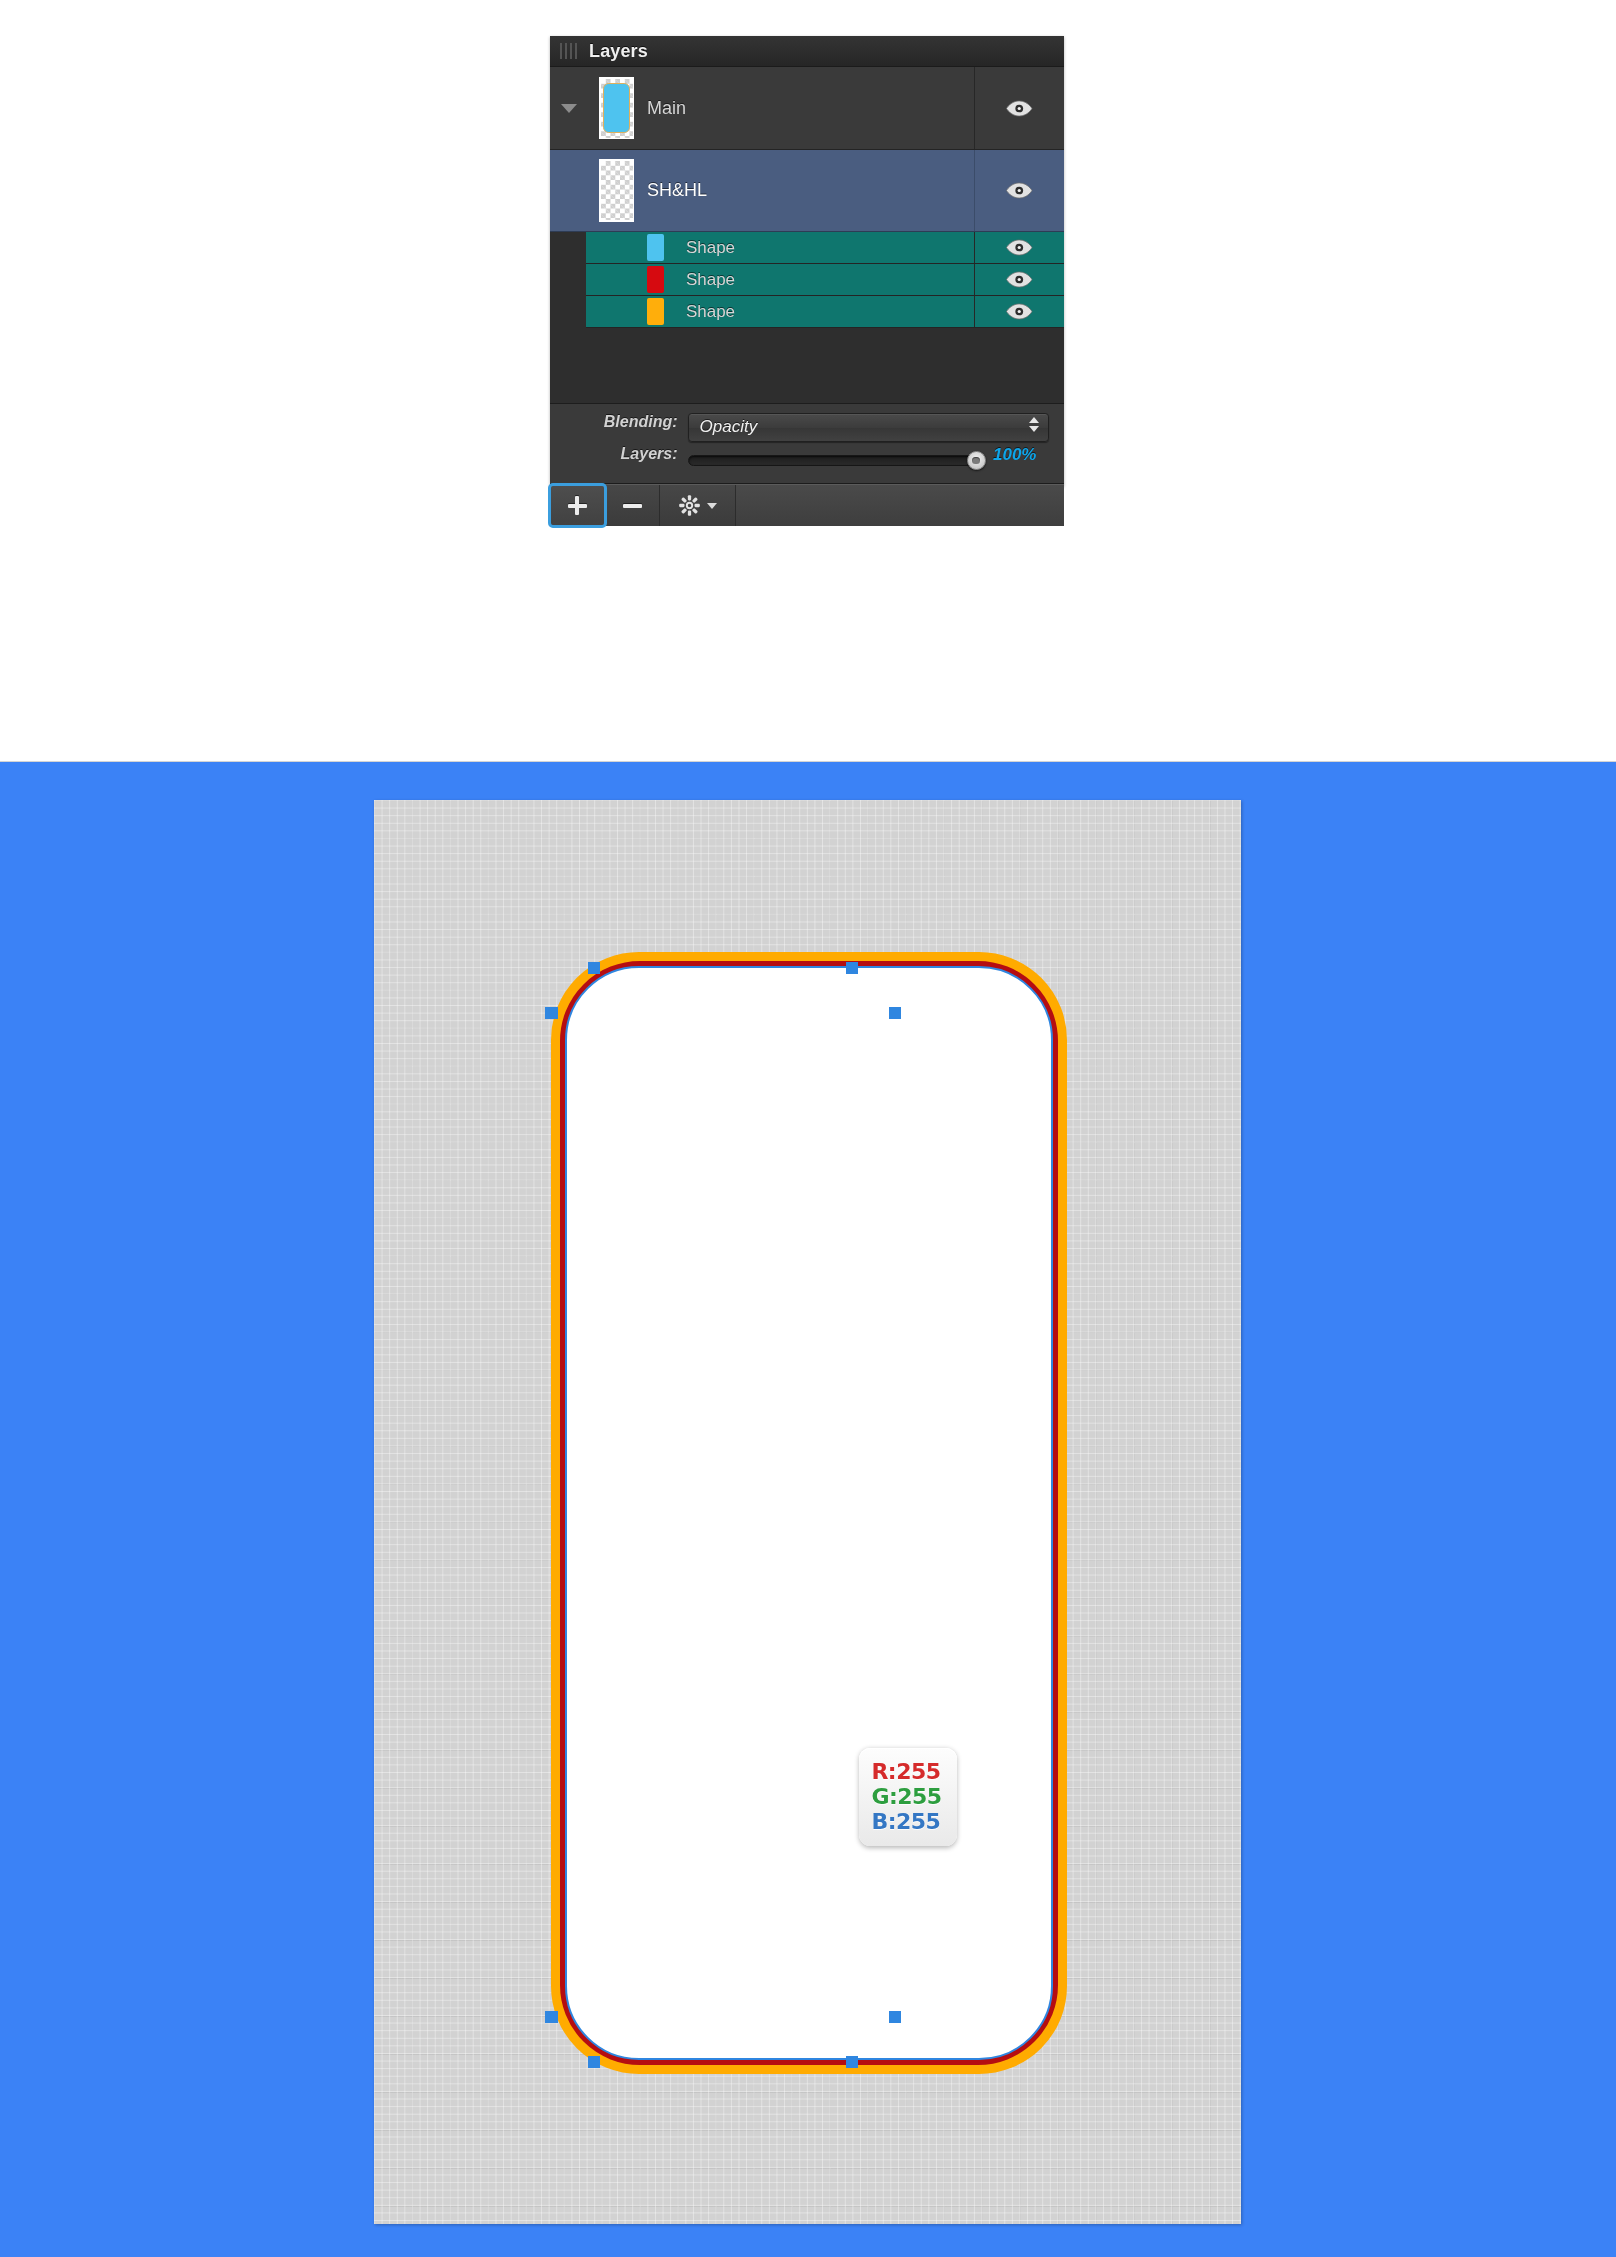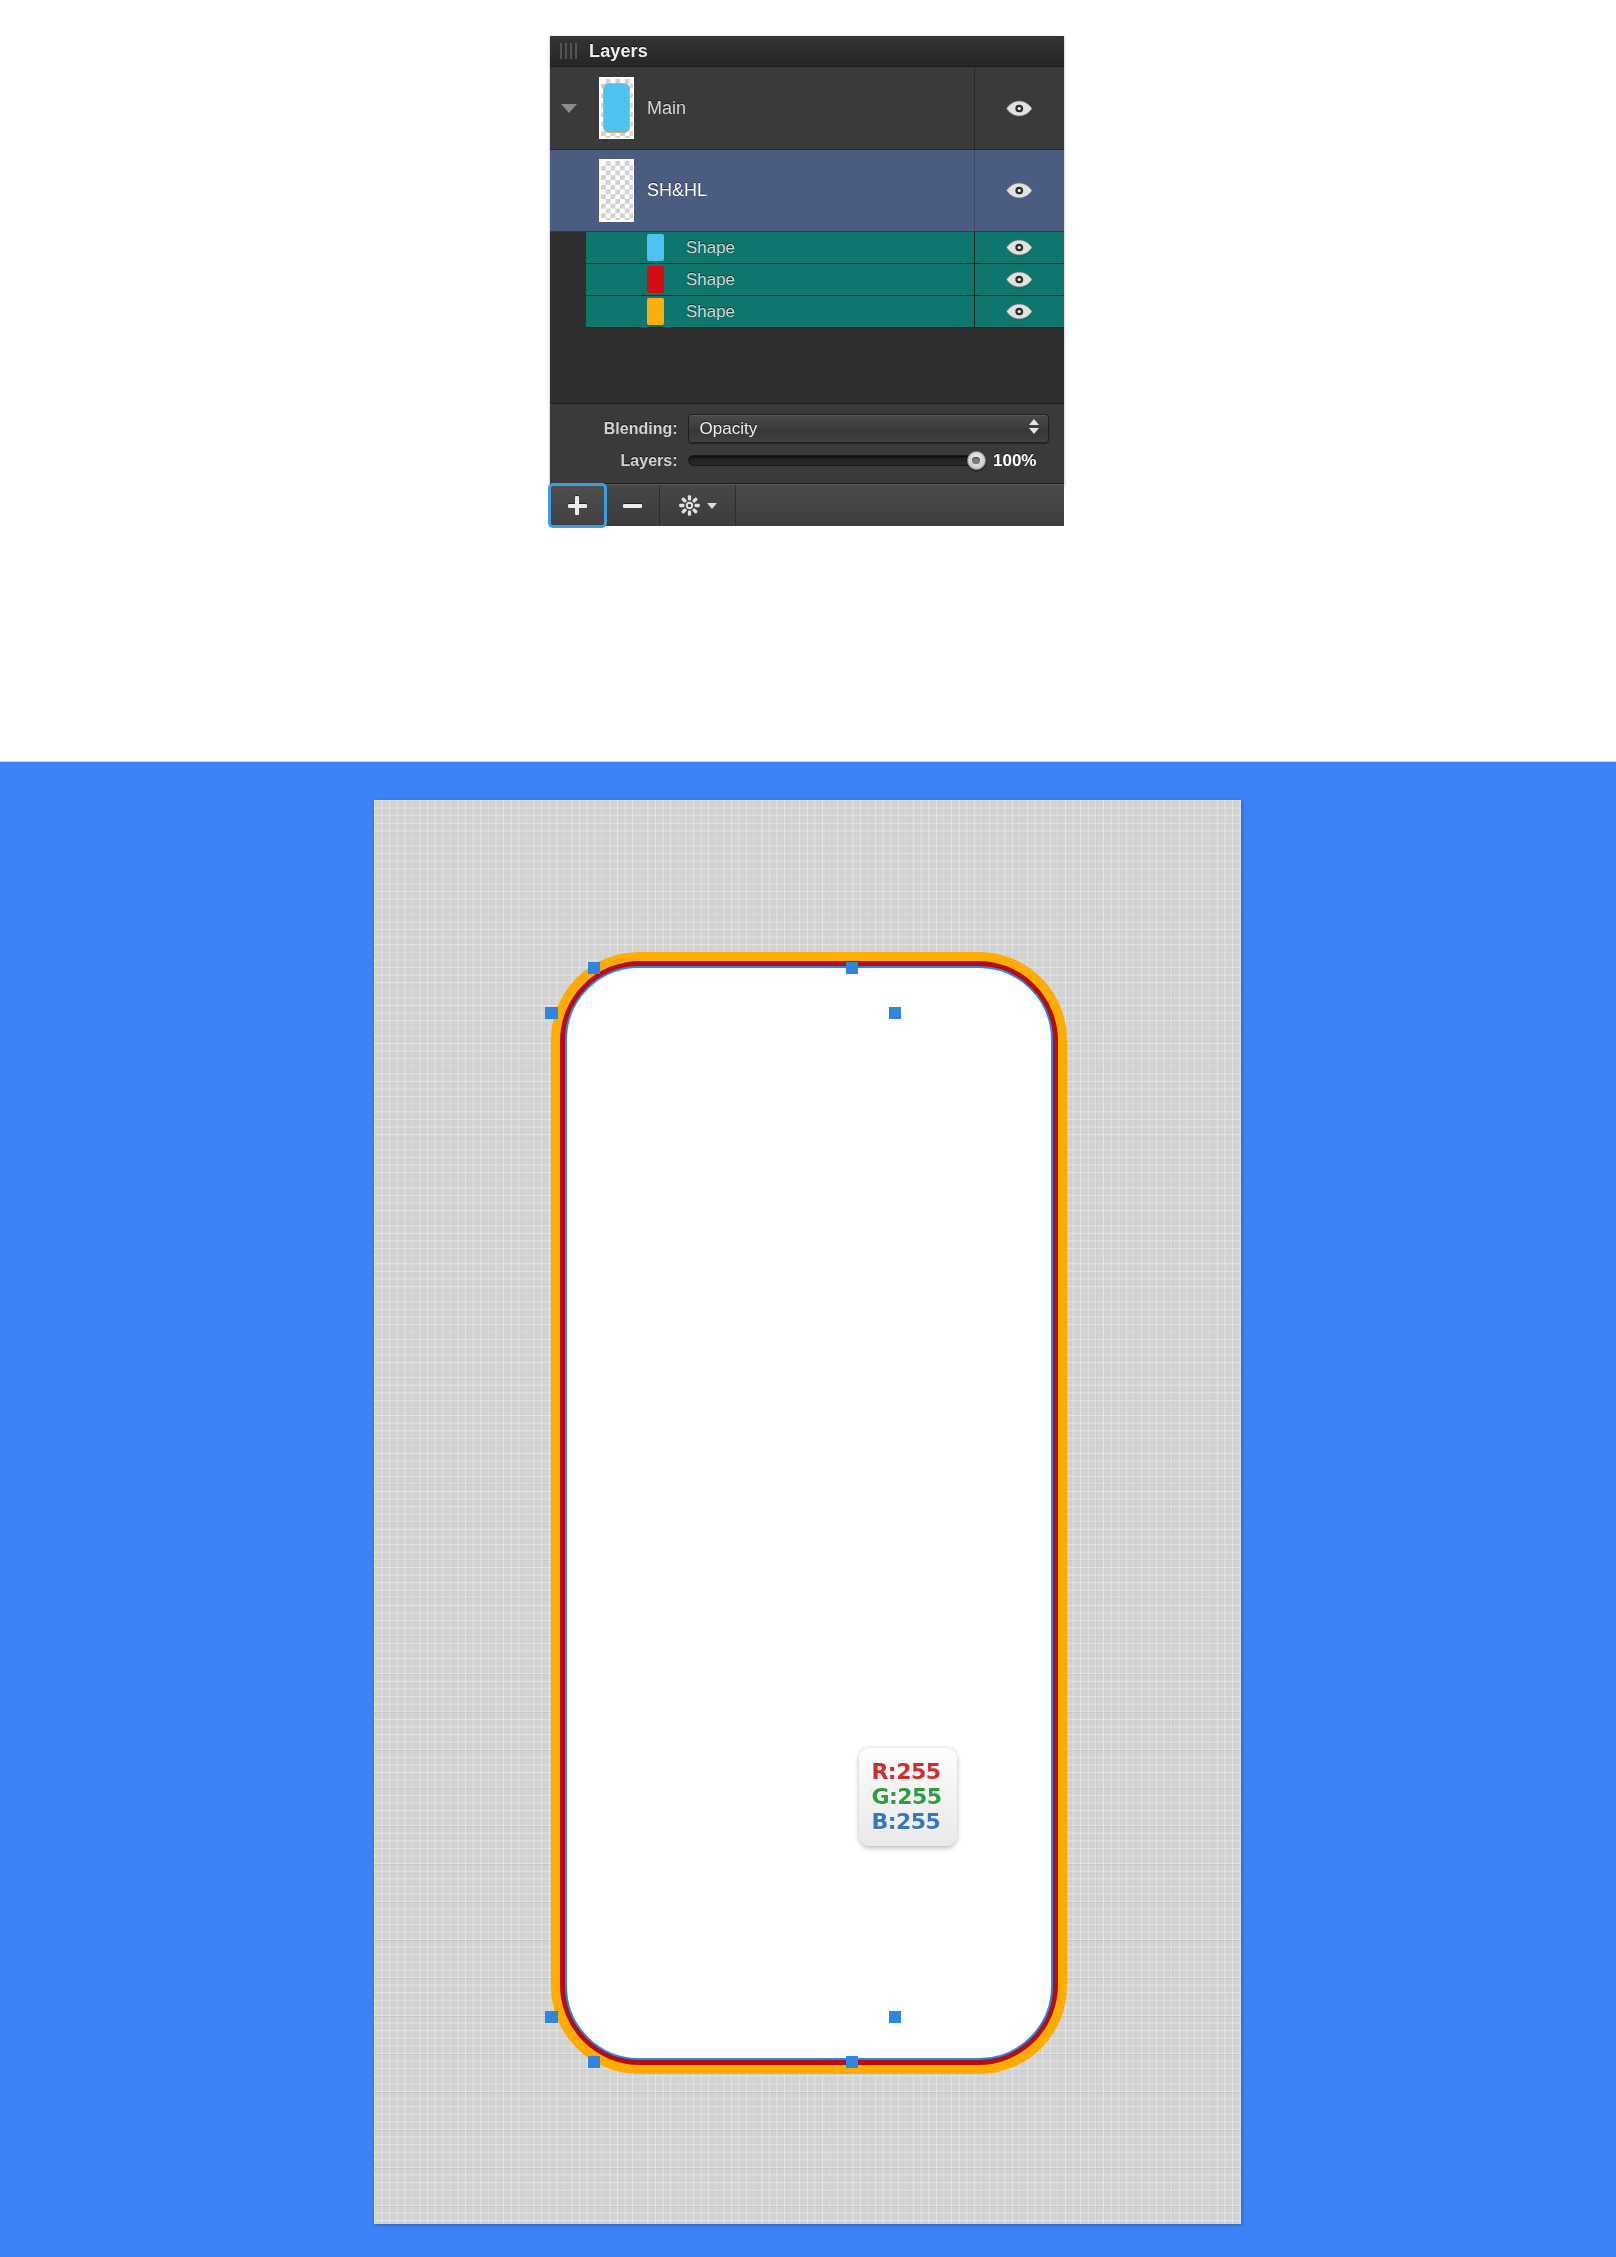--- a/index.html
+++ b/index.html
@@ -106,21 +106,21 @@
     border-left: 1px solid #272727;
     align-self: stretch;
   }
   .layer-row.selected .eye-cell { border-left-color: #3b4c69; }
   .eye { width: 28.5px; height: 17px; display:block; }
 
   .list-empty { background: #2e2e2e; }
 
   
   .panel-controls { background: #3a3a3a; padding: 8.6px 0 6.7px 0; border-bottom:1px solid #1c1c1c;}
-  .ctrl-row { display:flex; align-items:center; height: 32px; }
+  .ctrl-row { display:flex; height: 32px; font-style: italic; }
   .ctrl-label {
     width: 138px; flex:0 0 138px; text-align: right; padding-right: 10.5px;
     color: #d2d2d2; font-size: 16px; font-weight: bold;
     text-shadow: 0 -1px 0 rgba(0,0,0,0.6);
   }
   .select-box {
     position: relative;
     flex: 1 1 auto; margin-right: 15px;
     height: 29.5px;
     background: linear-gradient(to bottom,#4a4a4a 0%, #3c3c3c 50%, #363636 51%, #414141 100%);
@@ -153,21 +153,21 @@
     background: radial-gradient(circle at 50% 40%, #f2f2f2, #b9b9b9);
     border: 1px solid #8d8d8d;
     box-shadow: 0 1px 1.9px rgba(0,0,0,0.6);
   }
   .slider-knob::after{
     content:""; position:absolute; left:4.8px; top:4.8px; width:7.6px;height:7.6px;
     border-radius:50%; background:#7b7b7b; box-shadow: inset 0 1px 1px rgba(0,0,0,0.5);
   }
   .opacity-value {
     width: 86px; flex:0 0 86px; padding-left: 15px;
-    color: #ffffff; font-size: 17px; font-weight: bold;
+    color: #0ea5e9; font-size: 17px; font-weight: bold;
     text-shadow: 0 -1px 0 rgba(0,0,0,0.6);
   }
 
   
   .panel-toolbar {
     height: 42px;
     background: linear-gradient(to bottom,#474747,#3b3b3b);
     display:flex; align-items:stretch;
     border-top: 1px solid #5b5b5b;
   }

